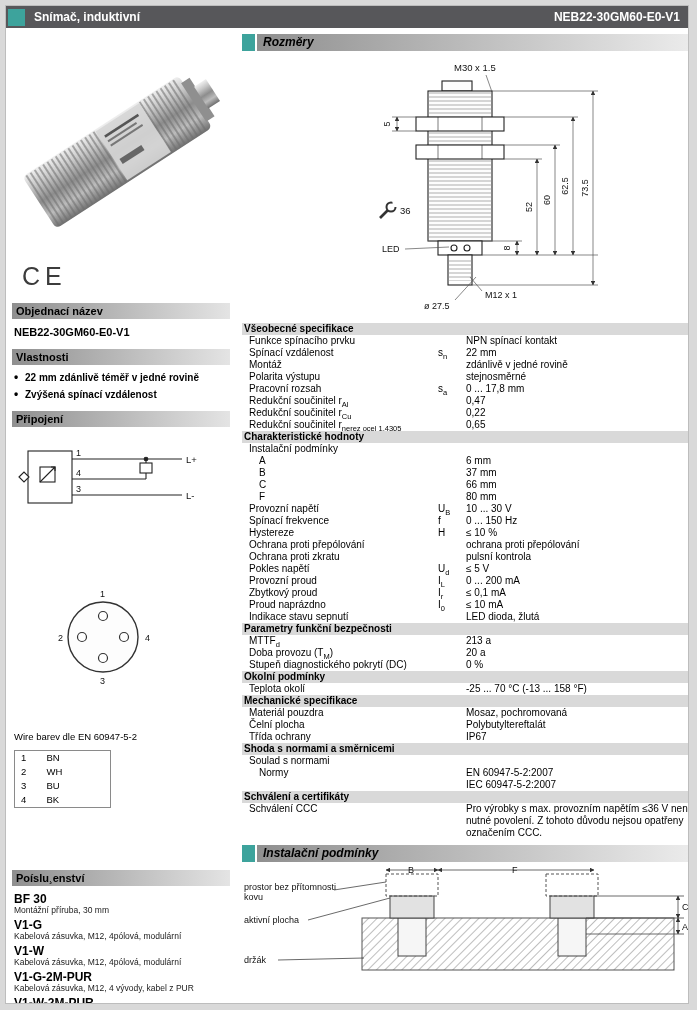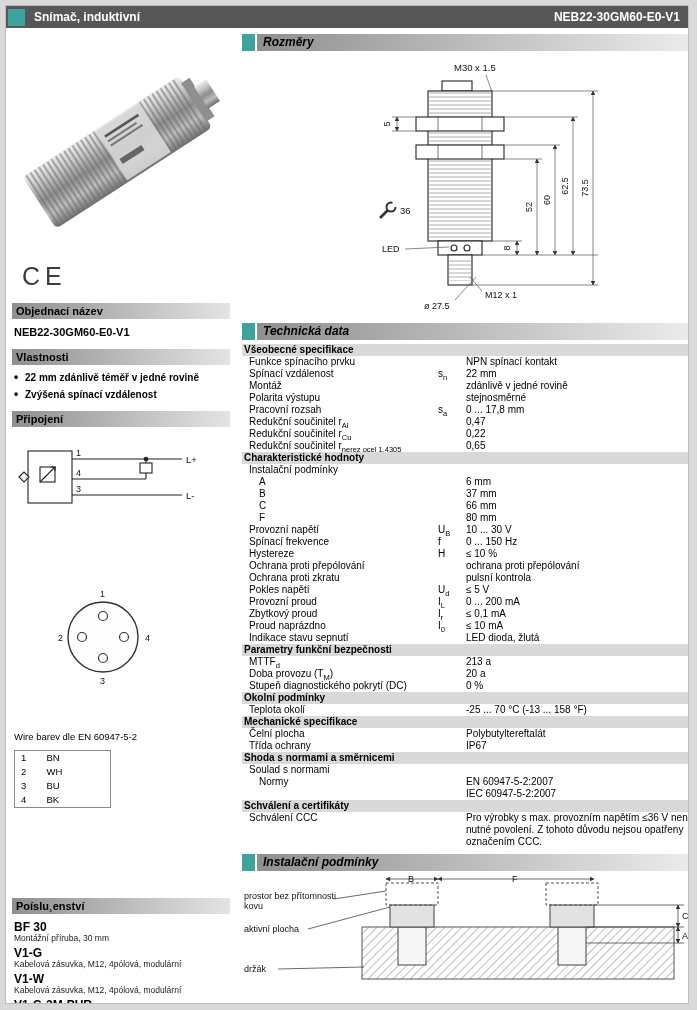--- a/index.html
+++ b/index.html
@@ -47,21 +47,21 @@
   .feat-list { list-style:none; margin:7px 0 10px 0; padding:0 0 0 2px; }
   .feat { font-size:10px; font-weight:bold; margin-bottom:5px; padding-left:11px; position:relative; line-height:12px;}
   .feat::before { content:"\2022"; position:absolute; left:0; top:-1px; font-size:12px; }
   .wiring-wrap { margin:12px 0 0 2px; }
   .pinout-wrap { margin:64px 0 0 16px; }
   .wire-note { font-size:9.5px; margin:40px 0 8px 2px; }
   table.wire { border-collapse:collapse; border:1px solid #8a8a8a; margin-left:2px; font-size:9.5px; }
   table.wire td { padding:1px 6px; line-height:12px; }
   td.wn { width:26px; }
   td.wc { width:70px; }
-  .acc-header { margin-top:90px; }
+  .acc-header { margin-top:62px; }
   .acc-list { margin-top:7px; padding-left:2px; }
   .acc { margin-bottom:4px; }
   .acc-name { font-size:12px; font-weight:bold; line-height:12px; }
   .acc-desc { font-size:8.5px; color:#1a1a1a; line-height:10px; }
   
   .right-hdr { display:flex; align-items:stretch; height:17px; margin-bottom:4px; }
   .right-hdr .sq { width:13px; background:#3da39c; flex:none; margin-right:2px; }
   .right-hdr .bar {
     flex:1; background:linear-gradient(90deg,#8f8f8f,#ececec);
     font-weight:bold; font-size:12px; padding:1px 6px; line-height:15px;font-style:italic;
@@ -292,24 +292,20 @@
           <text transform="rotate(-90 268 193)" x="268" y="193" font-size="9" text-anchor="middle">8</text>
           <text transform="rotate(-90 290 152)" x="290" y="152" font-size="9" text-anchor="middle">52</text>
           <text transform="rotate(-90 308 145)" x="308" y="145" font-size="9" text-anchor="middle">60</text>
           <text transform="rotate(-90 326 131)" x="326" y="131" font-size="9" text-anchor="middle">62.5</text>
           <text transform="rotate(-90 346 133)" x="346" y="133" font-size="9" text-anchor="middle">73.5</text>
           <text x="243" y="243" font-size="9">M12 x 1</text>
           <text x="182" y="254" font-size="9">ø 27.5</text>
         </svg>
       </div>
 
-      <div class="right-hdr">
-        <div class="sq"></div>
-        <div class="bar">Technická data</div>
-      </div>
 
       <table class="tech">
         <colgroup>
               <col style="width:194px">
               <col style="width:28px">
               <col>
             </colgroup>
         <tbody>
               <tr class="trsec">
                 <td class="seccell" colspan="3">Všeobecné specifikace</td>
@@ -453,20 +449,25 @@
               <tr class="trsec">
                 <td class="seccell" colspan="3">Okolní podmínky</td>
               </tr>
               <tr class="trdata">
                 <td class="lbl ind1">Teplota okolí</td>
                 <td class="sym"></td>
                 <td class="val">-25 ... 70 °C (-13 ... 158 °F)</td>
               </tr>
               <tr class="trsec">
                 <td class="seccell" colspan="3">Mechanické specifikace</td>
+              </tr>
+              <tr class="trdata">
+                <td class="lbl ind1">Materiál pouzdra</td>
+                <td class="sym"></td>
+                <td class="val">Mosaz, pochromovaná</td>
               </tr>
               <tr class="trdata">
                 <td class="lbl ind1">Čelní plocha</td>
                 <td class="sym"></td>
                 <td class="val">Polybutyltereftalát</td>
               </tr>
               <tr class="trdata">
                 <td class="lbl ind1">Třída ochrany</td>
                 <td class="sym"></td>
                 <td class="val">IP67</td>

